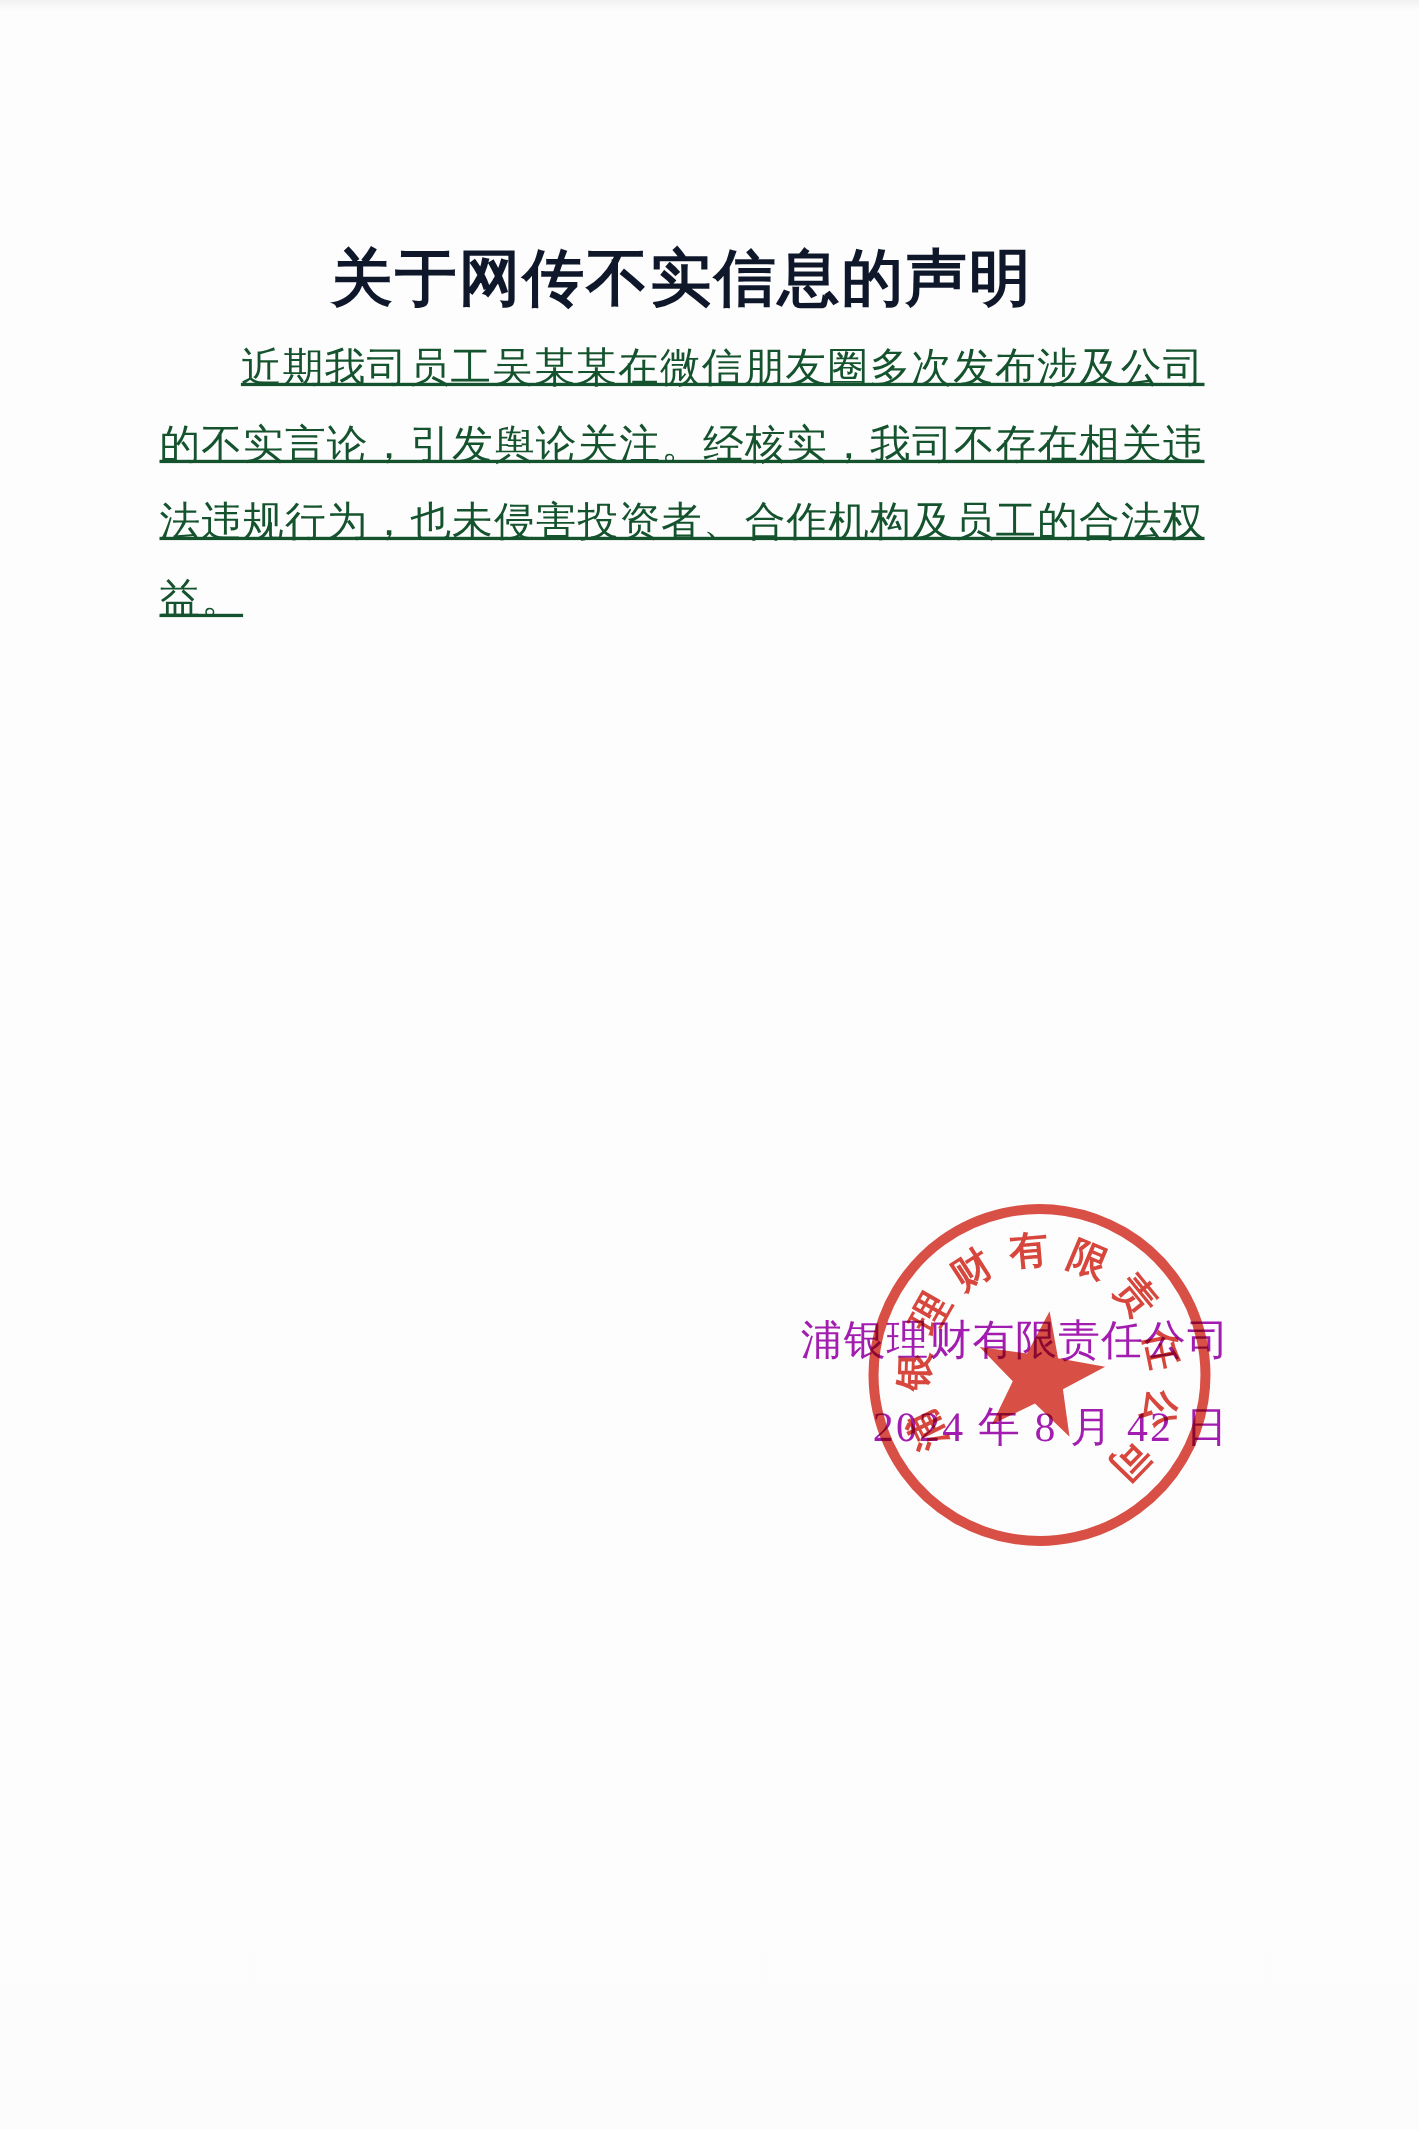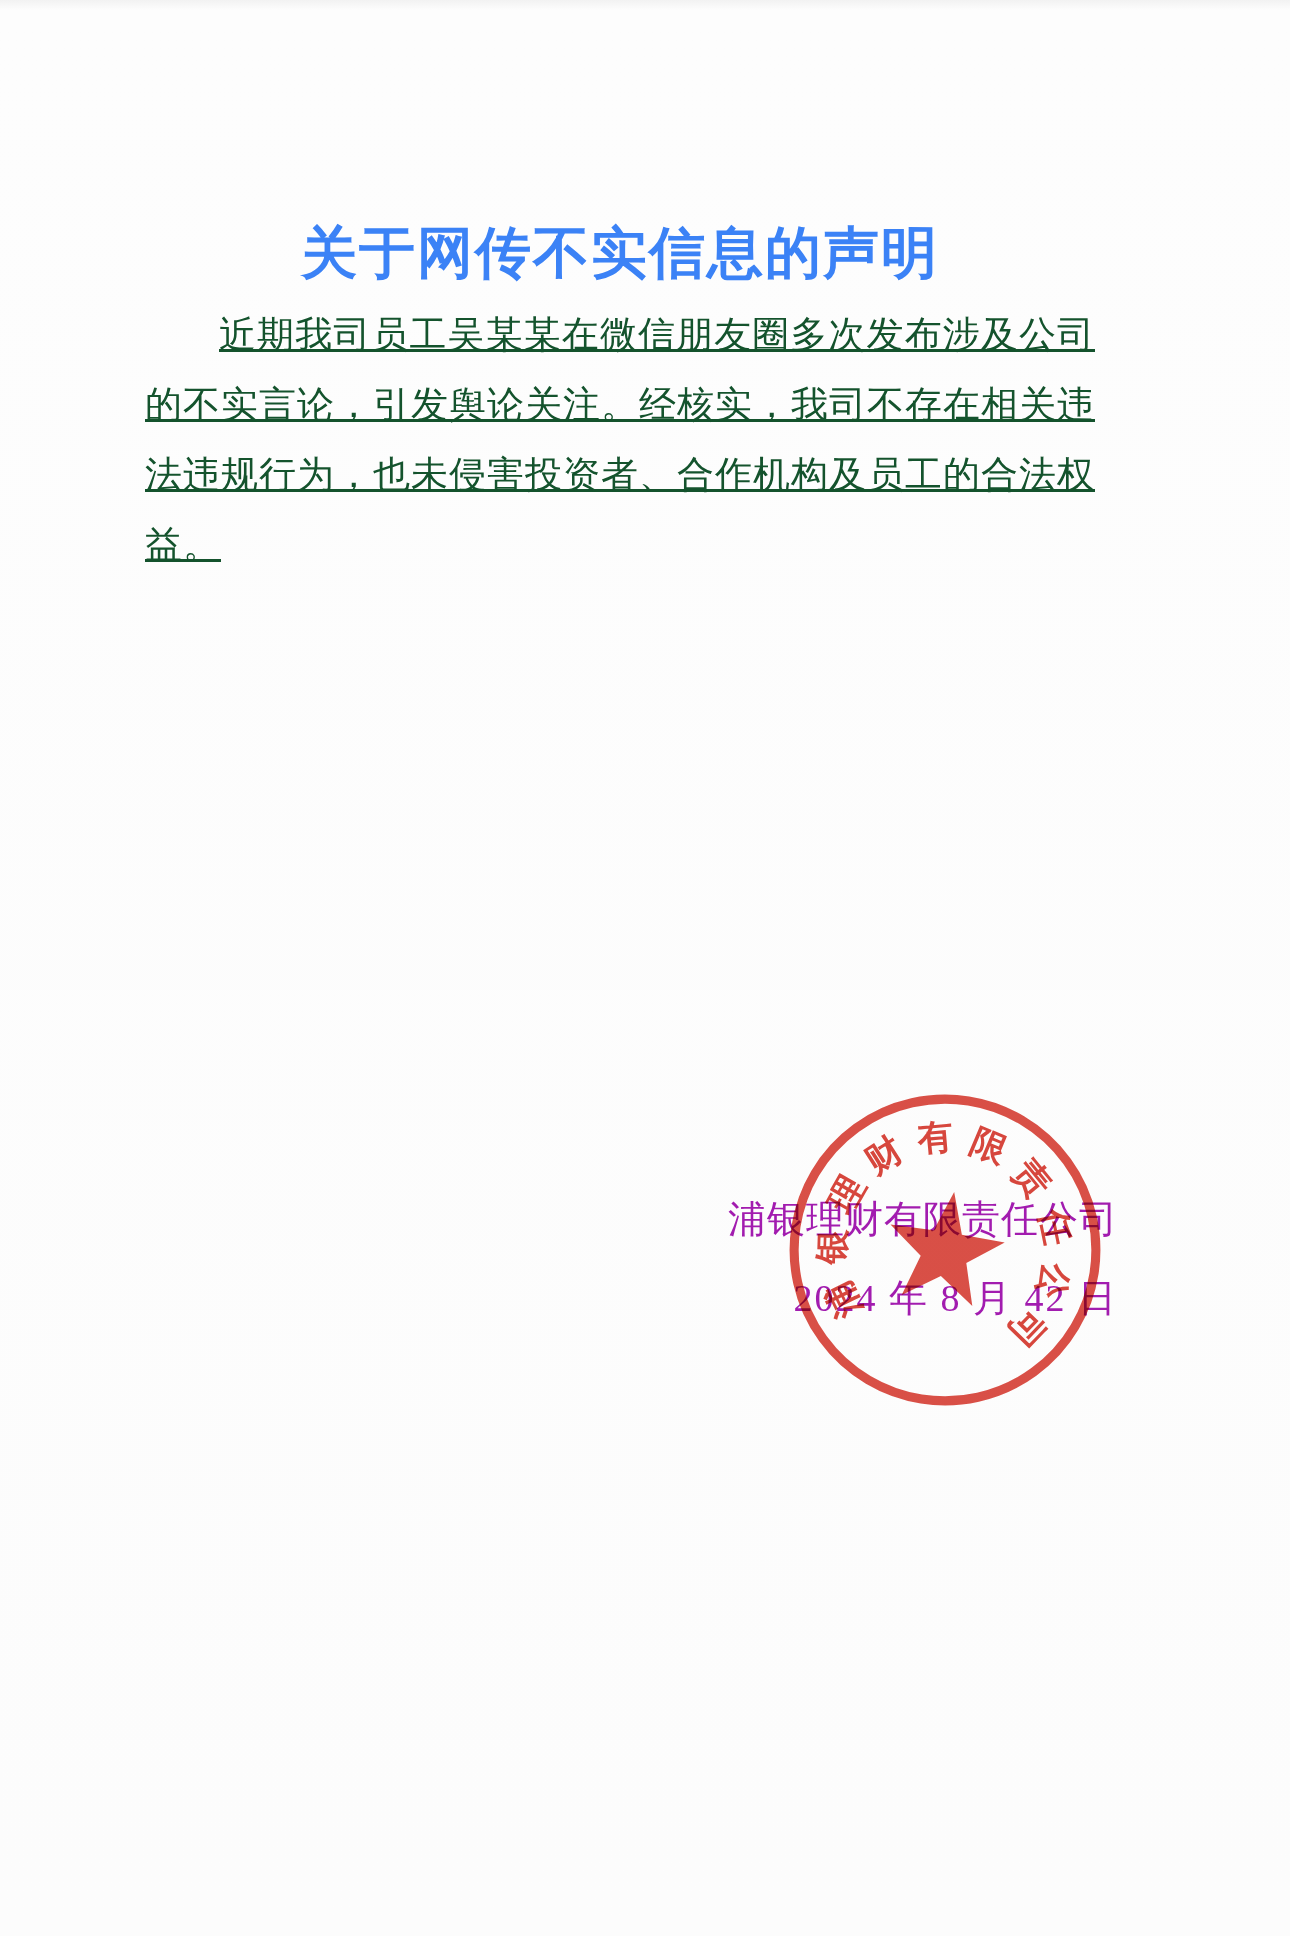--- a/index.html
+++ b/index.html
@@ -21,21 +21,21 @@
   .doc-title {
     position: absolute;
     top: 178px;
     left: 145px;
     width: 950px;
     text-align: center;
     font-family: "DejaVu Sans", "Liberation Sans", sans-serif;
     font-weight: bold;
     font-size: 56px;
     letter-spacing: 2px;
-    color: #3b82f6;
+    color: #0f172a;
     white-space: nowrap;
   }
   .body-text {
     position: absolute;
     top: 300px;
     left: 145px;
     width: 950px;
     color: #14532d;
     font-size: 37px;
     line-height: 70px;

